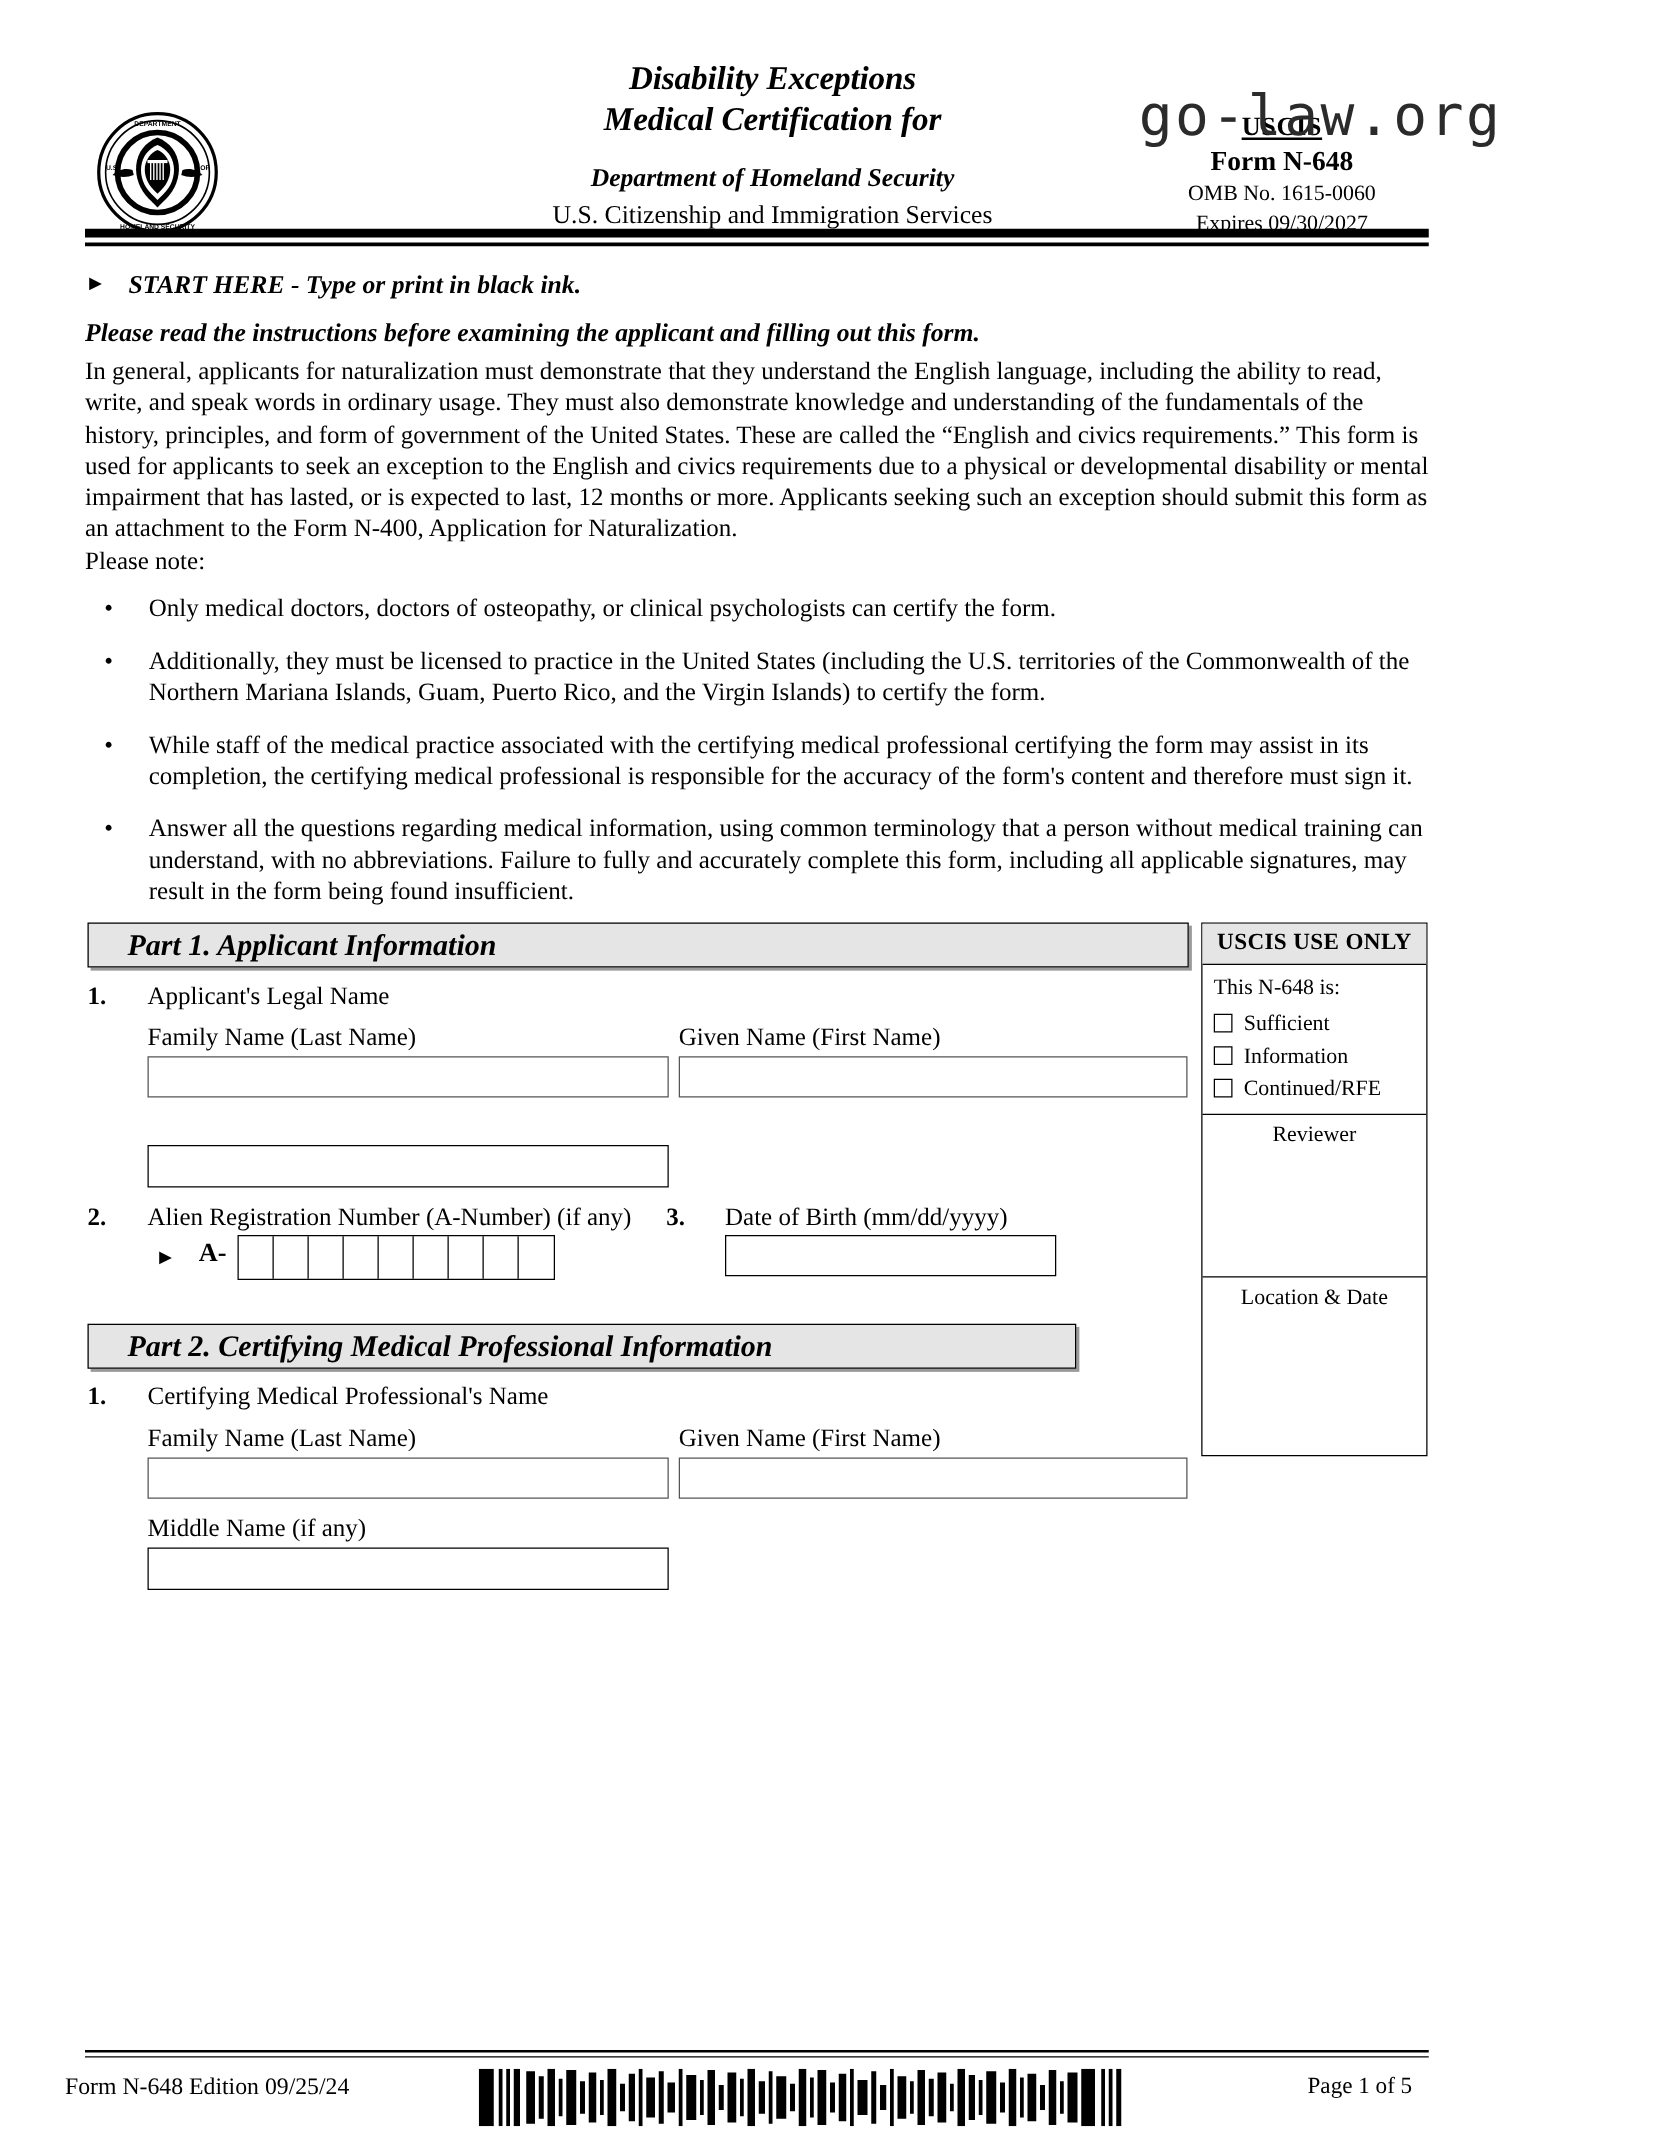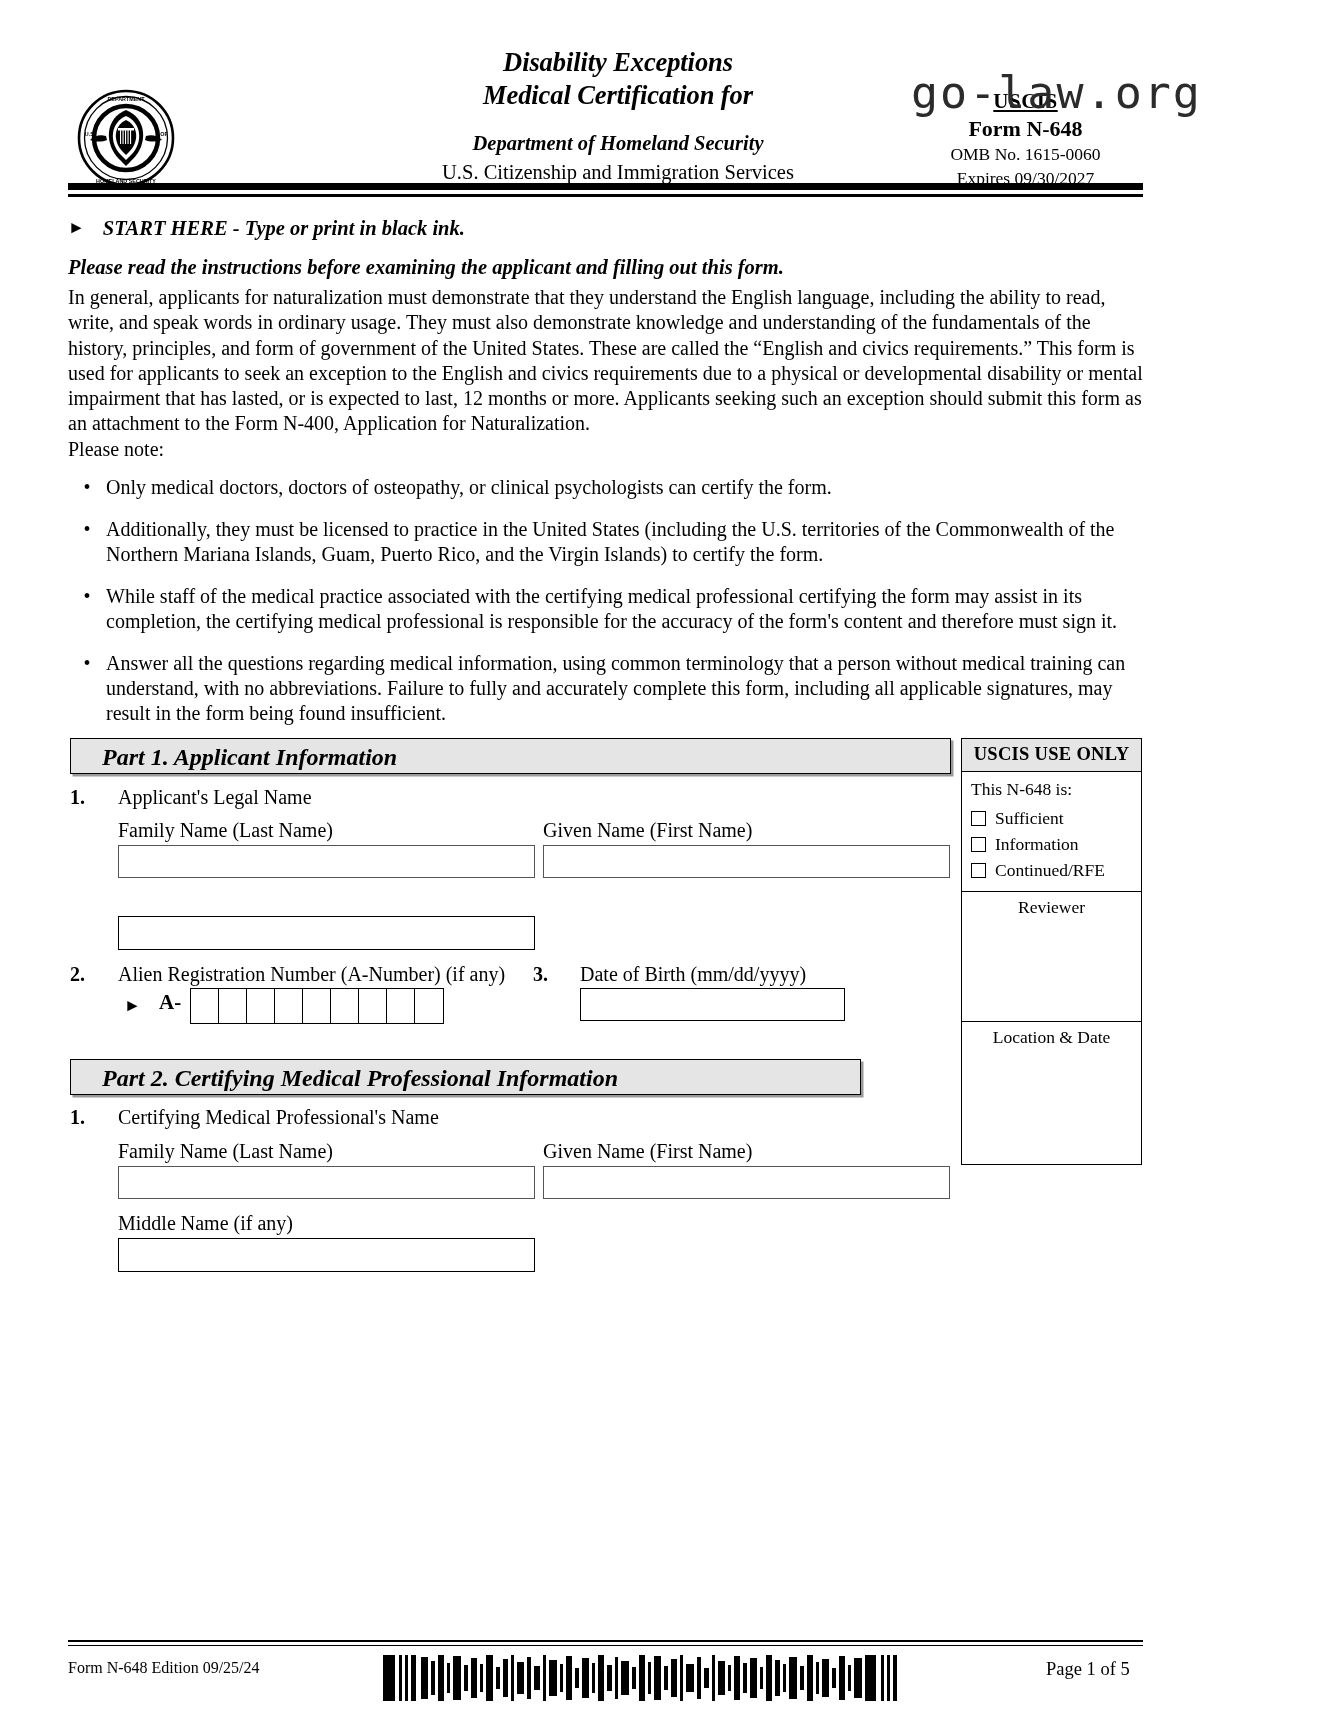--- a/index.html
+++ b/index.html
@@ -168,20 +168,21 @@
     width: 38px;
     flex: 0 0 38px;
     font-size: 20px;
     text-align: center;
     line-height: 25px;
   }
   .bullet-text {
     flex: 1 1 auto;
     font-size: 20px;
     line-height: 25px;
+    margin-left: 13px;
   }
 
   
   .part-bar {
     position: absolute;
     background: #e5e5e5;
     border: 1.3px solid #000;
     box-shadow: 2.5px 2.5px 0 0 #9a9a9a;
     box-sizing: border-box;
     padding-left: 18px;
@@ -317,23 +318,23 @@
   .footer-rule-bot {
     position: absolute;
     left: 68px;
     top: 1645px;
     width: 1075px;
     height: 1px;
     background: #000;
   }
   .footer-left {
     position: absolute;
-    left: 68px;
+    left: 52px;
     top: 1659px;
-    font-size: 16px;
+    font-size: 19px;
   }
   .footer-right {
     position: absolute;
     left: 1046px;
     top: 1659px;
     font-size: 18.5px;
   }
   .barcode {
     position: absolute;
     left: 383px;

